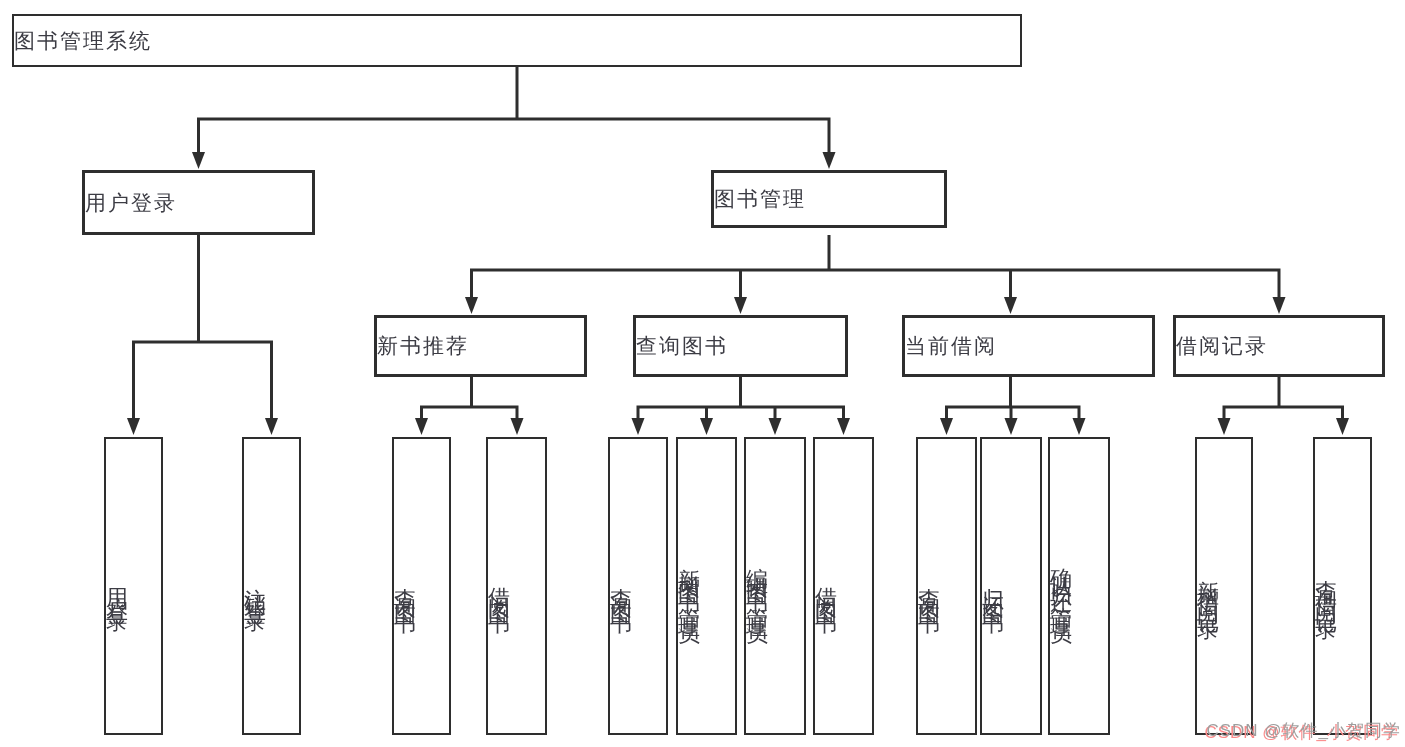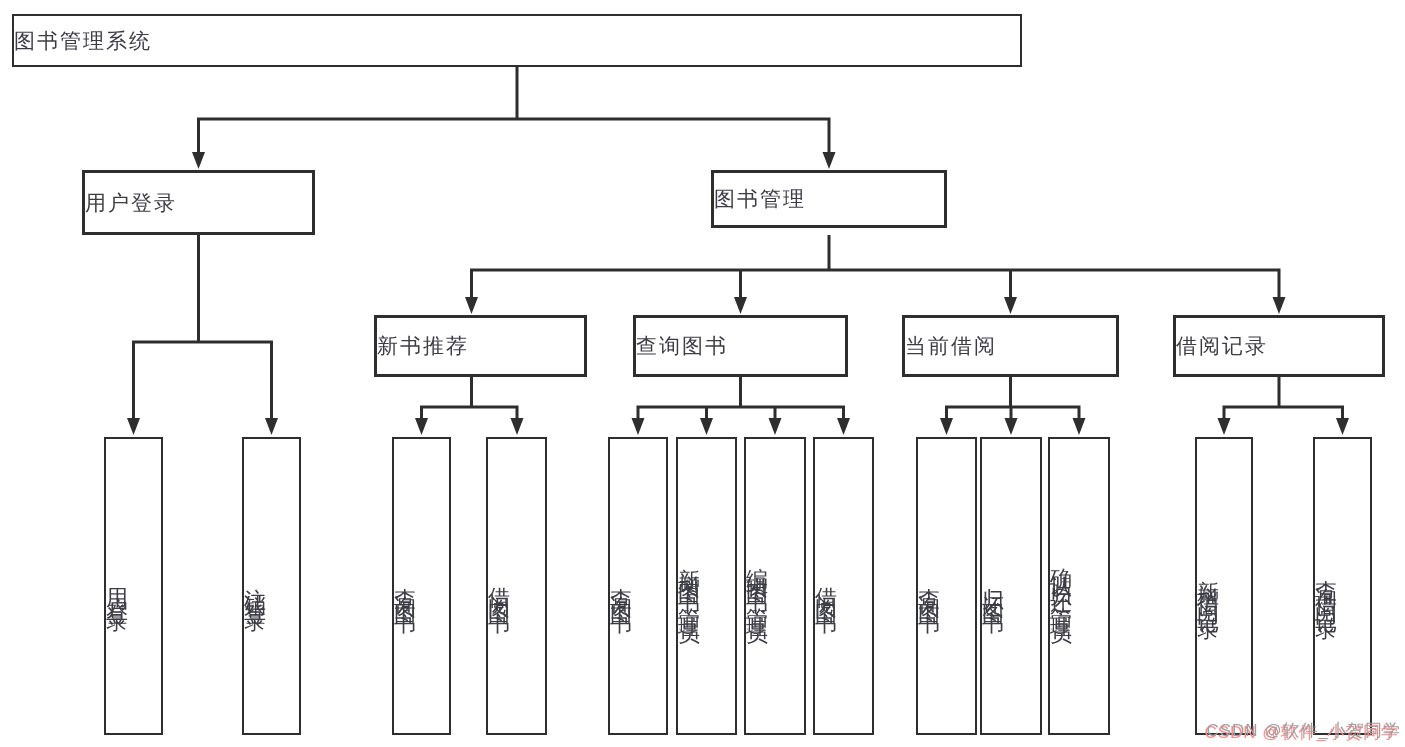--- a/index.html
+++ b/index.html
@@ -105,21 +105,21 @@
   <div class="node hbox" style="left:711px;top:170px;width:236px;height:58px;">
     <span>图书管理</span>
   </div>
 
   <div class="node hbox" style="left:374px;top:315px;width:213px;height:62px;">
     <span>新书推荐</span>
   </div>
   <div class="node hbox" style="left:633px;top:315px;width:215px;height:62px;">
     <span>查询图书</span>
   </div>
-  <div class="node hbox" style="left:902px;top:315px;width:217px;height:62px;">
+  <div class="node hbox" style="left:902px;top:315px;width:253px;height:62px;">
     <span>当前借阅</span>
   </div>
   <div class="node hbox" style="left:1173px;top:315px;width:212px;height:62px;">
     <span>借阅记录</span>
   </div>
 
   <div class="node vbox" style="left:104px;top:437px;width:59px;height:298px;">
     <span class="vtext">用户登录</span>
   </div>
   <div class="node vbox" style="left:242px;top:437px;width:59px;height:298px;">

